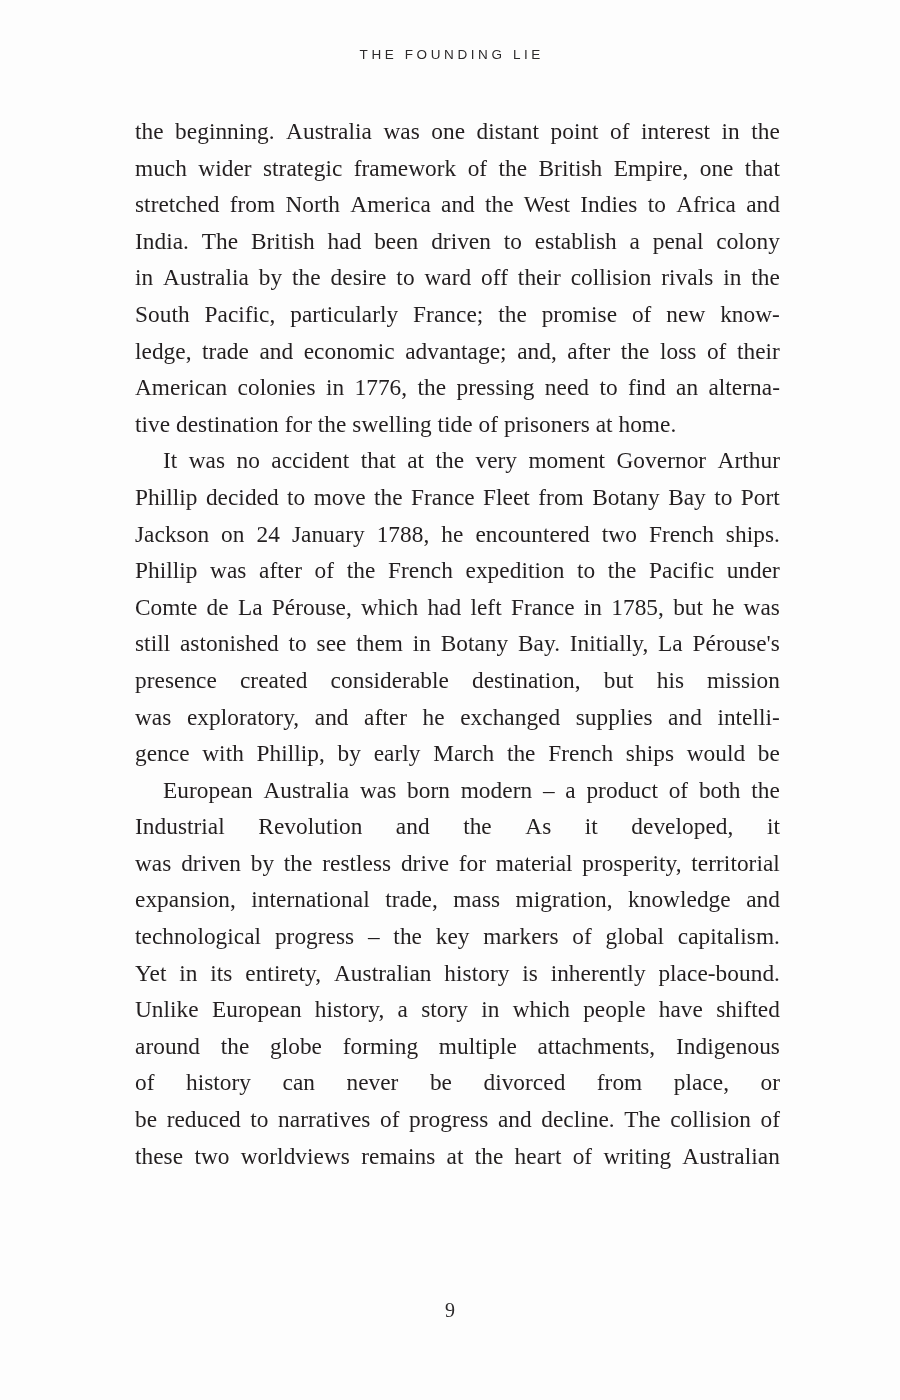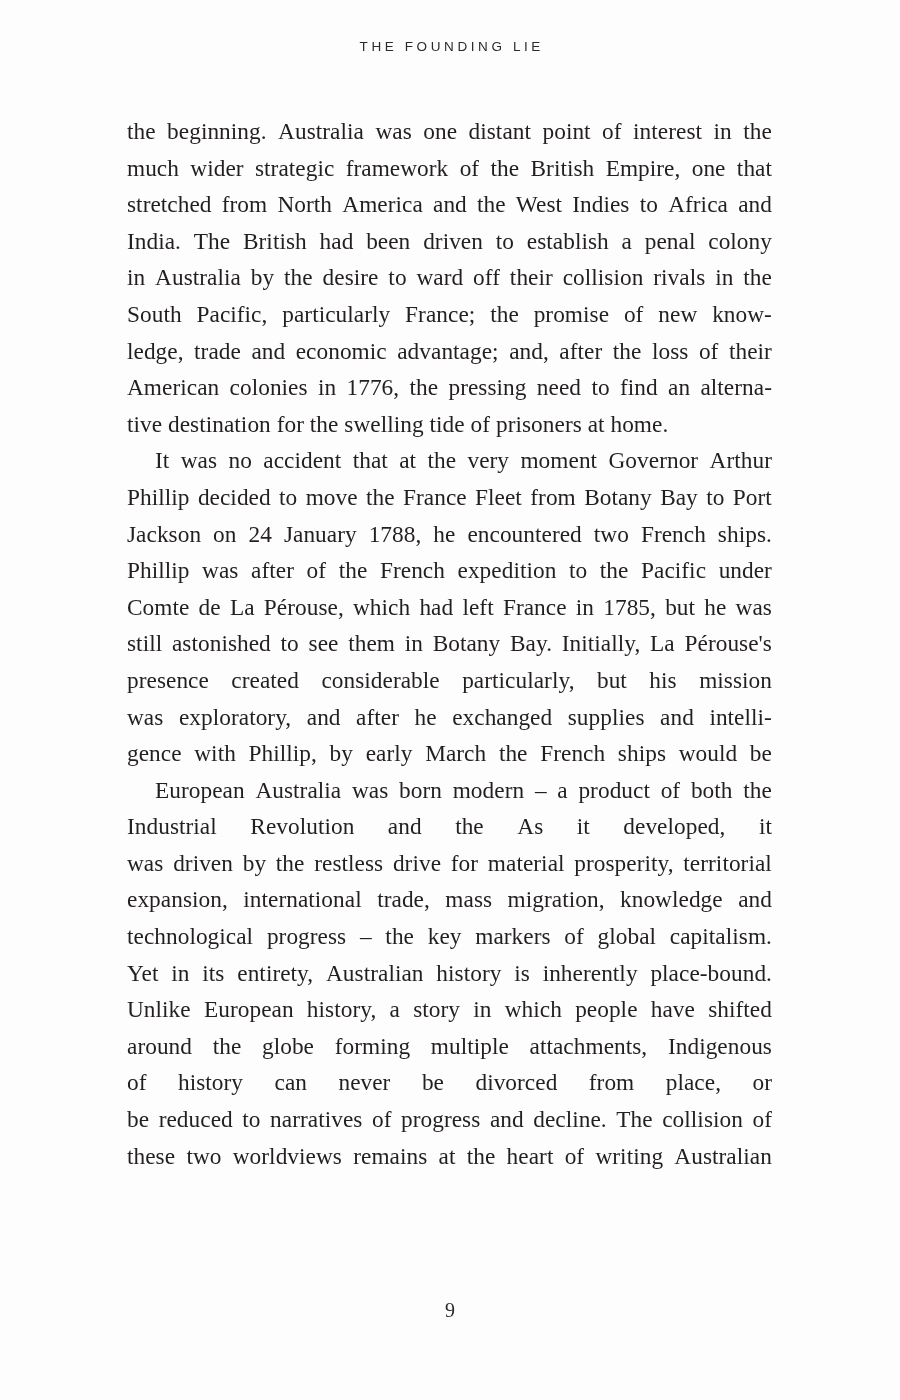--- a/index.html
+++ b/index.html
@@ -20,38 +20,38 @@
   .page {
     position: relative;
     width: 900px;
     height: 1400px;
     box-sizing: border-box;
   }
 
   
   .running-head {
     position: absolute;
-    top: 40px;
+    top: 48px;
     left: 0;
     width: 900px;
     text-align: center;
     font-family: "Liberation Sans", "DejaVu Sans", sans-serif;
     font-size: 13.5px;
     font-weight: 400;
     letter-spacing: 3.6px;
     text-indent: 3.6px;
     color: #2c2a2b;
     line-height: 1;
   }
 
   
   .textblock {
     position: absolute;
     top: 113px;
-    left: 127px;
+    left: 135px;
     width: 645px;
   }
 
   .para {
     margin: 0;
   }
 
   
   .line {
     display: block;
@@ -291,21 +291,21 @@
           <span class="w">Botany</span>
           <span class="w">Bay.</span>
           <span class="w">Initially,</span>
           <span class="w">La</span>
           <span class="w">Pérouse's</span>
         </span>
         <span class="line justify">
           <span class="w">presence</span>
           <span class="w">created</span>
           <span class="w">considerable</span>
-          <span class="w">particularly,</span>
+          <span class="w">destination,</span>
           <span class="w">but</span>
           <span class="w">his</span>
           <span class="w">mission</span>
         </span>
         <span class="line justify">
           <span class="w">was</span>
           <span class="w">exploratory,</span>
           <span class="w">and</span>
           <span class="w">after</span>
           <span class="w">he</span>

